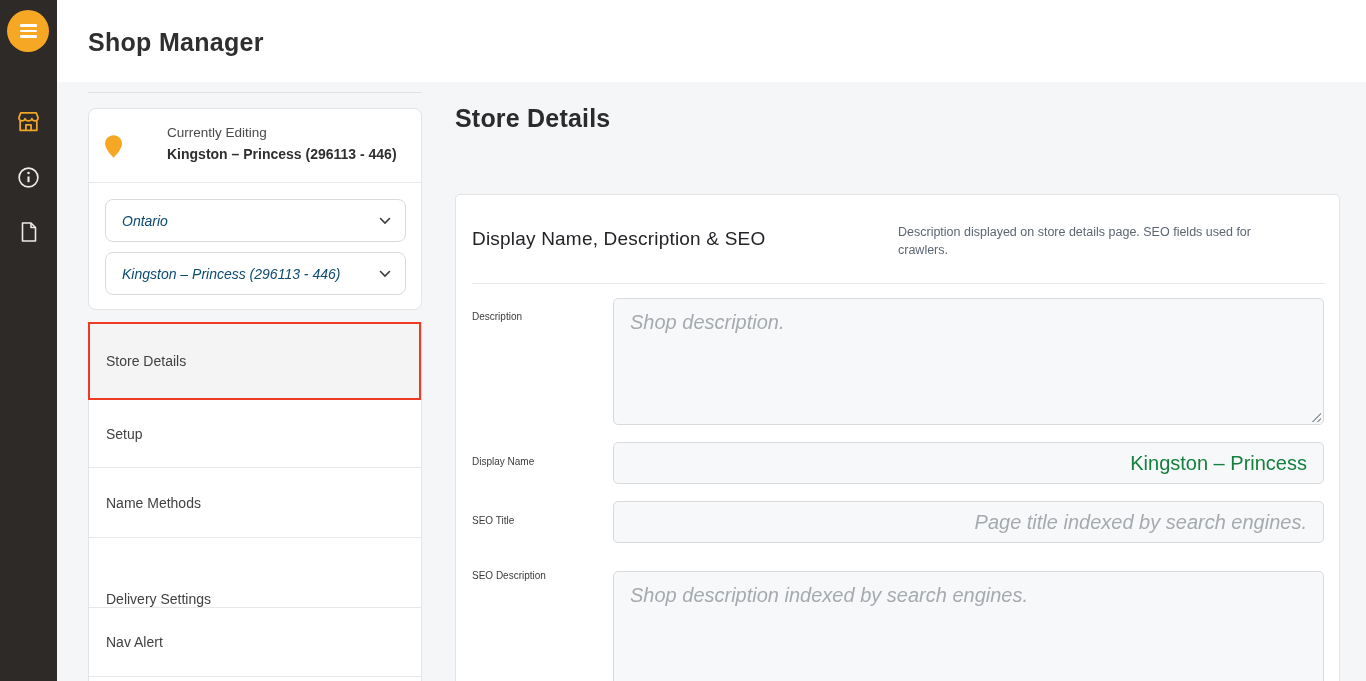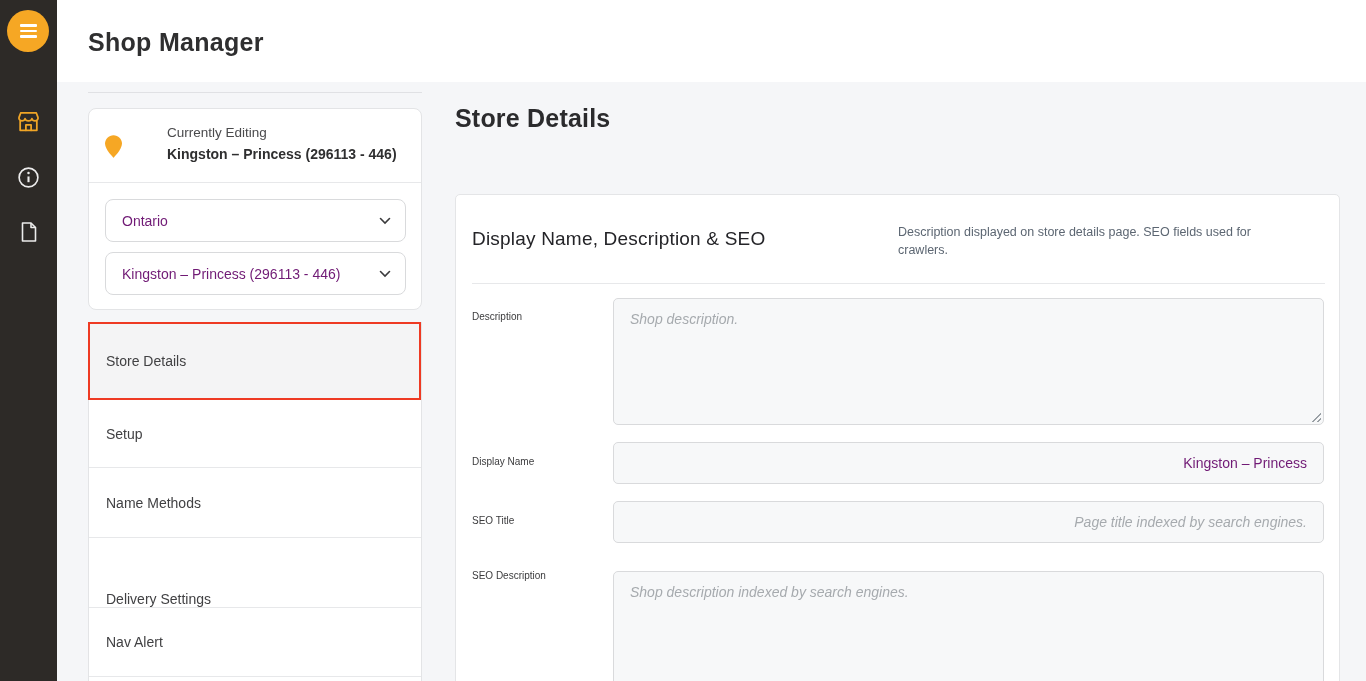--- a/index.html
+++ b/index.html
@@ -28,21 +28,21 @@
   .edit-head { position:relative; height:74px; border-bottom:1px solid #e7e8ea; }
   .pin { position:absolute; left:16px; top:26px; }
   .edit-label { position:absolute; left:78px; top:16px; font-size:13.5px; color:#4a4a4c; }
   .edit-value { position:absolute; left:78px; top:37px; font-size:14px; font-weight:700; color:#2f2f30; }
 
   .select { position:absolute; left:16px; width:301px; height:43px; background:#fff;
             border:1px solid #d9dadc; border-radius:8px; display:flex; align-items:center;
             padding:0 16px; cursor:pointer; }
   .select.region { top:90px; }
   .select.store-sel { top:143px; }
-  .select .sel-text { font-size:14px; color:#701a75; }
+  .select .sel-text { font-size:14px; color:#0c4a6e;font-style:italic; }
   .select svg { position:absolute; right:14px; top:17px; }
 
   .nav-card { position:absolute; left:88px; top:322px; width:334px; height:360px;
               background:#fff; border:1px solid #e3e4e6; border-top:none; }
   .nav-item { position:relative; border-bottom:1px solid #e7e8ea; display:flex; align-items:center;
               padding-left:17px; font-size:14px; color:#414143; cursor:pointer; background:#fff; }
   .nav-item.active { background:#f4f4f5; }
   .ni-0 { height:78px; } .ni-1 { height:68px; } .ni-2 { height:70px; } .ni-3 { height:70px;align-items:flex-end; } .ni-4 { height:69px; }
 
   .red-box { position:absolute; left:88px; top:322px; width:333px; height:78px;
@@ -54,21 +54,21 @@
   .detail-card { position:absolute; left:455px; top:155px; width:885px; height:505px;
                  background:#fff; border:1px solid #e4e5e7; border-radius:5px;margin-top:39px; }
   .card-title { position:absolute; left:16px; top:33px; font-size:19px; font-weight:500; color:#242428; letter-spacing:.2px; }
   .card-note  { position:absolute; left:442px; top:28px; width:382px; font-size:12.5px; line-height:1.45; color:#5c6672; }
   .card-divider { position:absolute; left:16px; top:88px; width:853px; height:1px; background:#e7e8ea; }
 
   .fld-label { position:absolute; left:16px; font-size:10px; color:#3b3b3d; }
   .lbl-desc  { top:116px; } .lbl-name { top:261px; } .lbl-seot { top:320px; } .lbl-seod { top:375px; }
 
   .ctl { background:#f7f8f9; border:1px solid #d9dadc; border-radius:5px; font-family:"Liberation Sans",sans-serif;
-         font-size:14px; color:#701a75; }
+         font-size:20px; color:#15803d; }
   .ctl::placeholder { color:#a6aaae; font-style:italic; opacity:1; }
 
   input.ctl { position:absolute; left:157px; width:711px; height:42px; padding:0 16px;text-align:right; }
   .in-name { top:247px; } .in-seot { top:306px; }
 
   .ta-wrap { position:absolute; left:157px; width:711px; }
   .ta-desc { top:103px; height:127px; }
   .ta-seod { top:376px; height:128px; }
   .ta-wrap textarea { width:100%; height:100%; resize:none; padding:12px 16px; }
   .grip { position:absolute; right:3px; bottom:3px; width:10px; height:10px; pointer-events:none;

